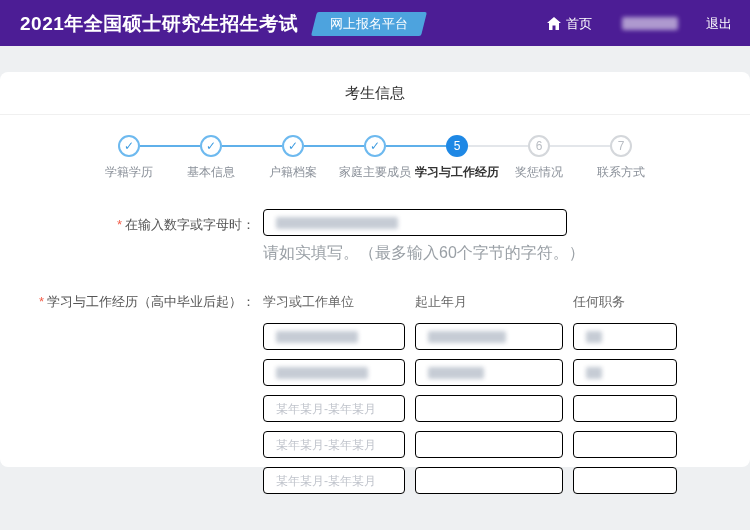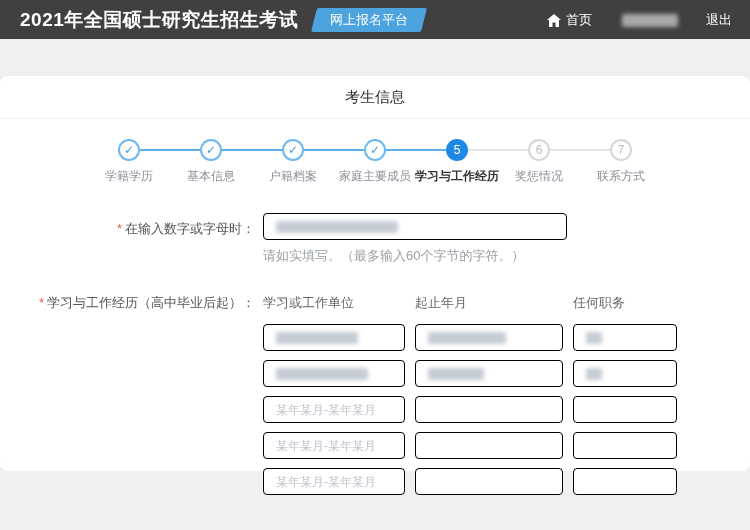--- a/index.html
+++ b/index.html
@@ -4,40 +4,40 @@
 <style>
   * { margin:0; padding:0; box-sizing:border-box; }
   html,body { width:750px; height:530px; overflow:hidden; }
   body {
     font-family:"Liberation Sans","DejaVu Sans",sans-serif;
     background:#eef0f2;
     color:#333;
   }
   
   .header {
-    height:39px; background:#404040; display:flex; align-items:center;
+    height:46px; background:#4c1d95; display:flex; align-items:center;
     justify-content:space-between; padding:1px 18px 0 20px;
   }
   .header-left { display:flex; align-items:center; }
   .app-title { color:#fff; font-size:19px; font-weight:bold; letter-spacing:.5px; }
   .badge {
     margin-left:16px; background:#4da3de; color:#fff; font-size:13px;
     padding:3px 16px; transform:skewX(-14deg); border-radius:2px;
   }
   .badge span { display:inline-block; transform:skewX(14deg); }
   .header-right { display:flex; align-items:center; color:#fff; font-size:13px;text-align:center; }
   .home-link { display:flex; align-items:center; cursor:pointer; }
   .home-link svg { margin-right:5px; }
   .user-redact {
     width:56px; height:13px; margin:0 28px 0 30px; border-radius:2px;
     background:rgba(255,255,255,.55); filter:blur(2px);
   }
   .logout { cursor:pointer; }
   
-  .card { background:#fff; margin-top:37px; height:395px;border-radius:8px; }
+  .card { background:#fff; margin-top:26px; height:395px;border-radius:8px; }
   .card-title {
     text-align:center; font-size:15px; color:#333; padding:12px 0 11px;
     border-bottom:1px solid #f0f0f0;
   }
   
   .steps { display:flex; justify-content:center; padding:20px 0 8px; }
   .step { width:82px; display:flex; flex-direction:column; align-items:center; }
   .step-top { display:flex; align-items:center; width:100%; height:22px; }
   .line { flex:1; height:2px; background:#e3e6ea; }
   .line.blue { background:#5fb0ea; }
@@ -71,21 +71,21 @@
     display:flex; align-items:center; padding:0 12px; width:100%;
   }
   .tinput input {
     border:none; outline:none; width:100%; font-size:12px;
     font-family:"Liberation Sans","DejaVu Sans",sans-serif; color:#333;
     background:transparent;
   }
   .tinput input::placeholder { color:#c0c4cc; }
   .unit-input { width:304px; }
   .redact { height:12px; border-radius:2px; background:#c6ccd5; filter:blur(2px); }
-  .hint { font-size:13px; color:#9aa0a6; margin-top:7px; }
+  .hint { font-size:16px; color:#9aa0a6; margin-top:7px; }
   .exp-section { margin-top:22px; }
   .exp-grid { display:grid; grid-template-columns:142px 148px 104px; column-gap:10px; }
   .exp-head { font-size:13px; color:#666; padding:7px 0 12px; }
   .exp-grid .cell { margin-bottom:9px; }
 </style>
 </head>
 <body>
 
 <div class="header">
   <div class="header-left">

